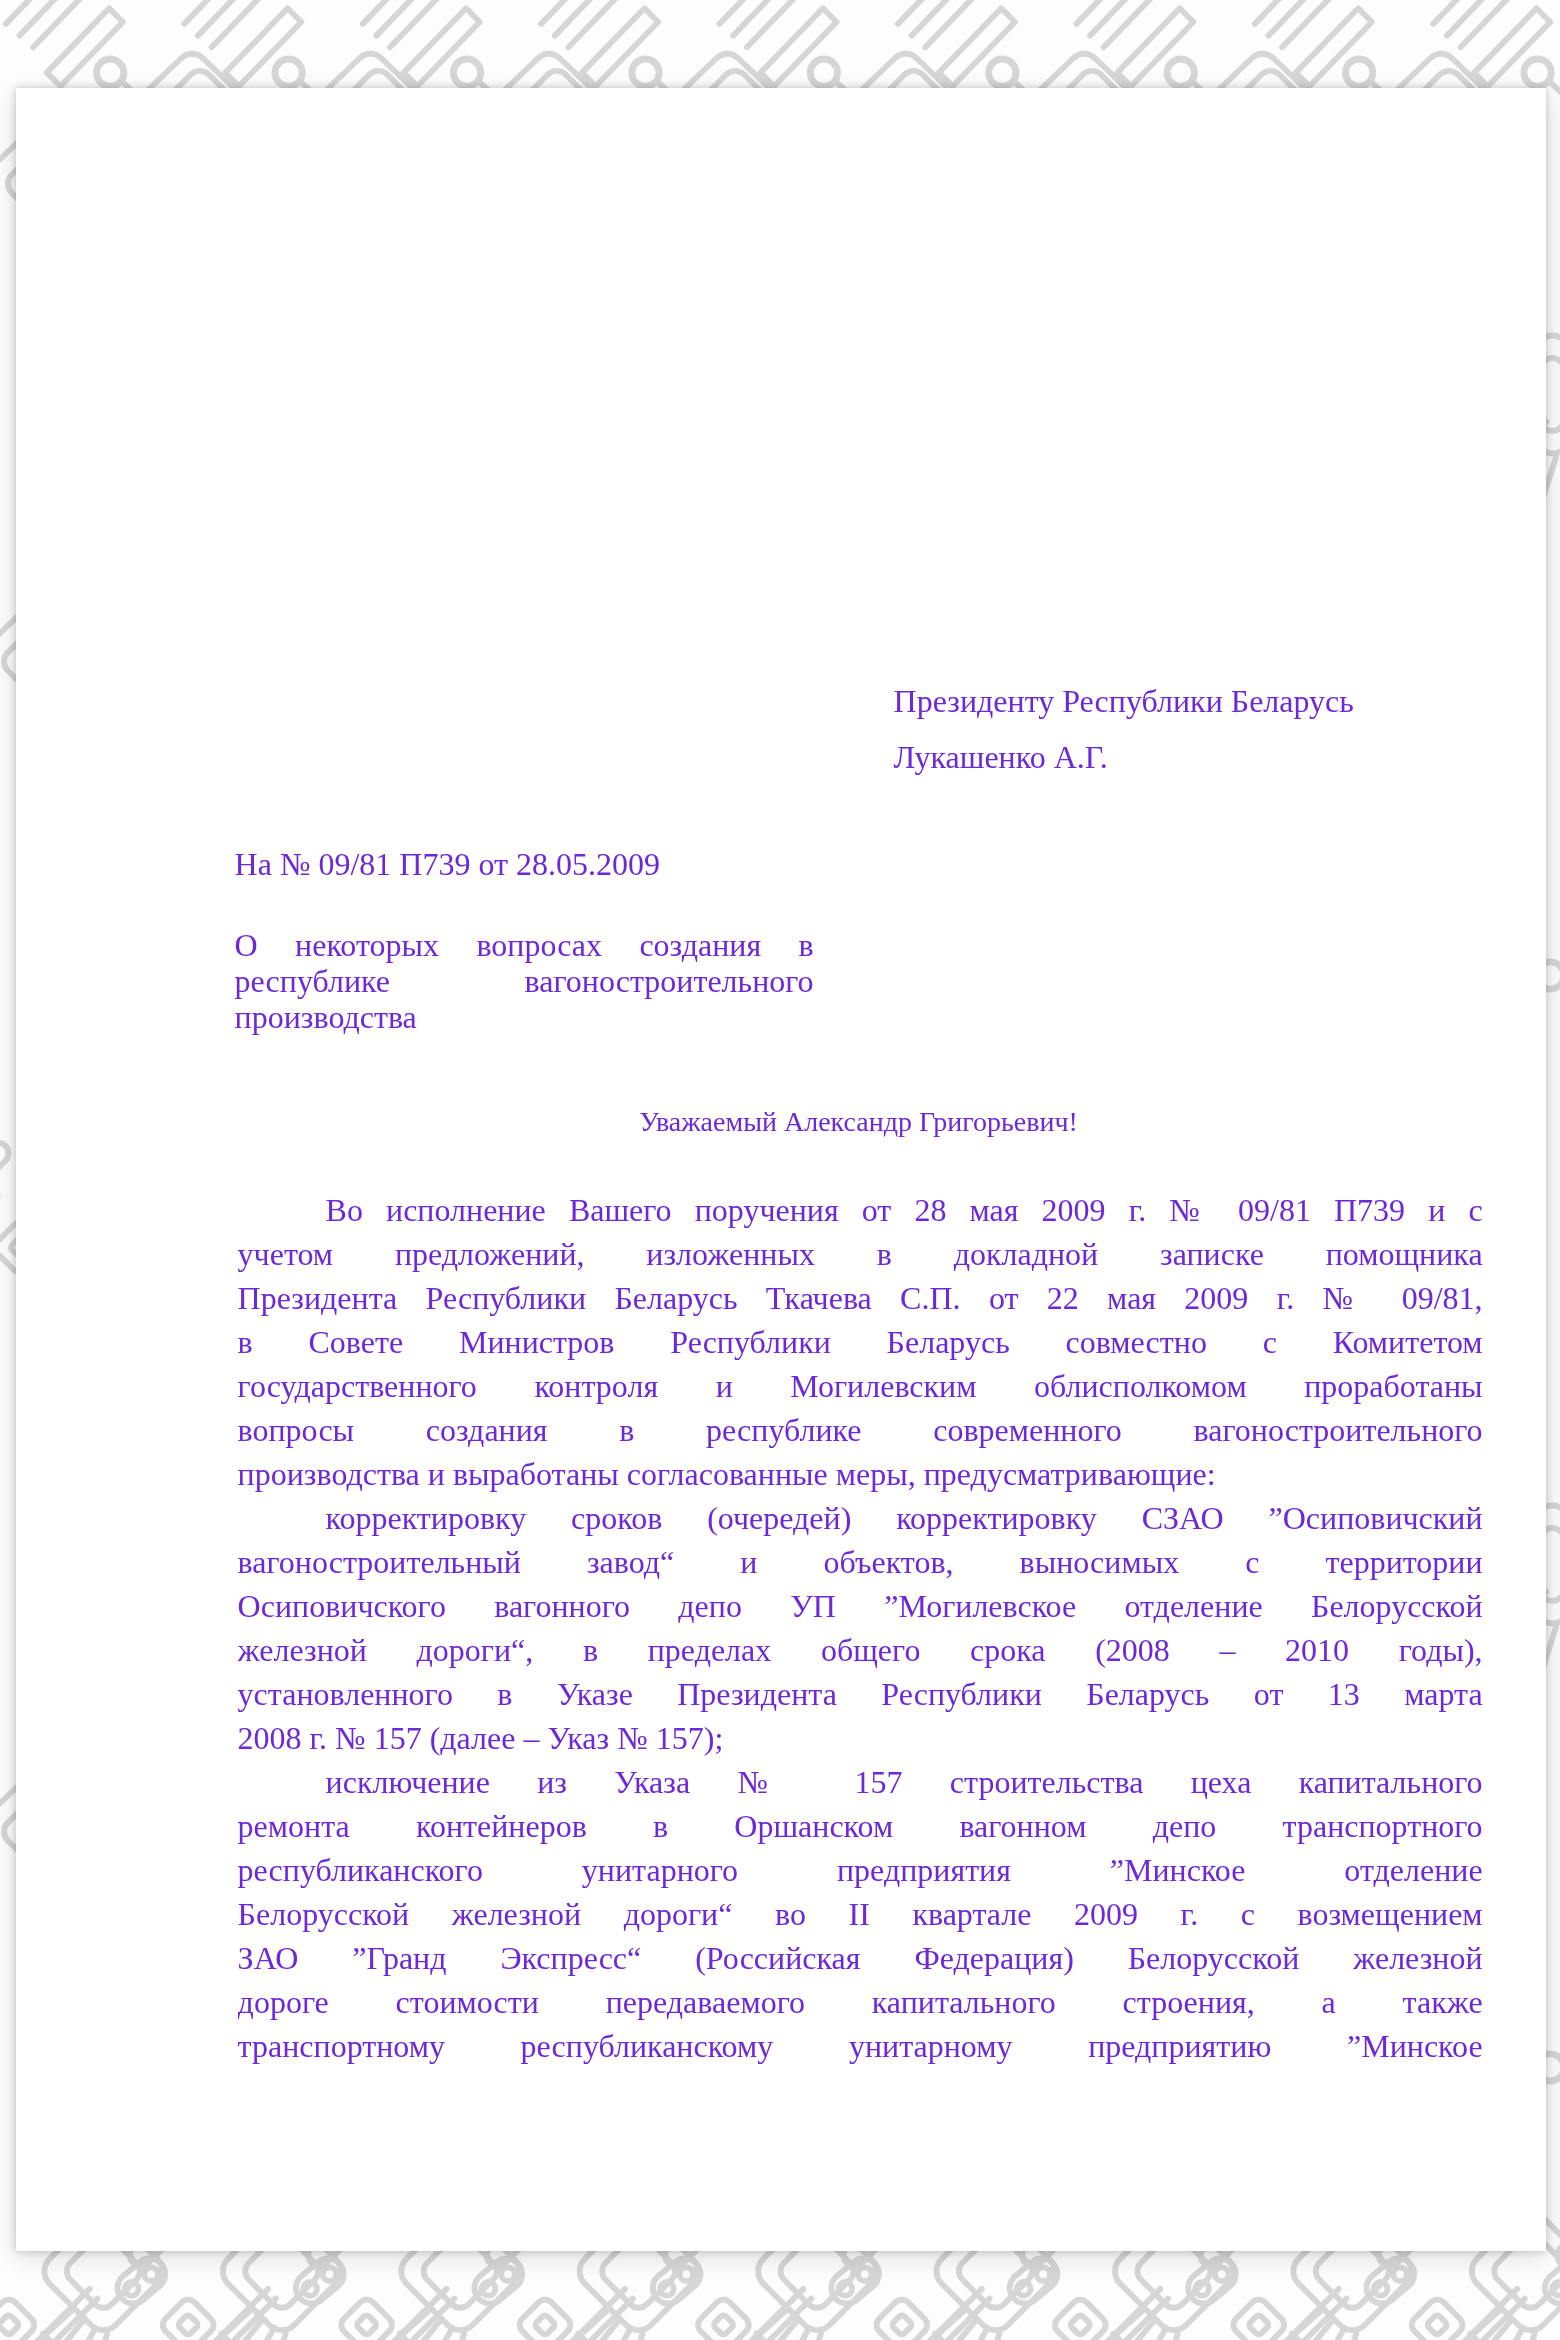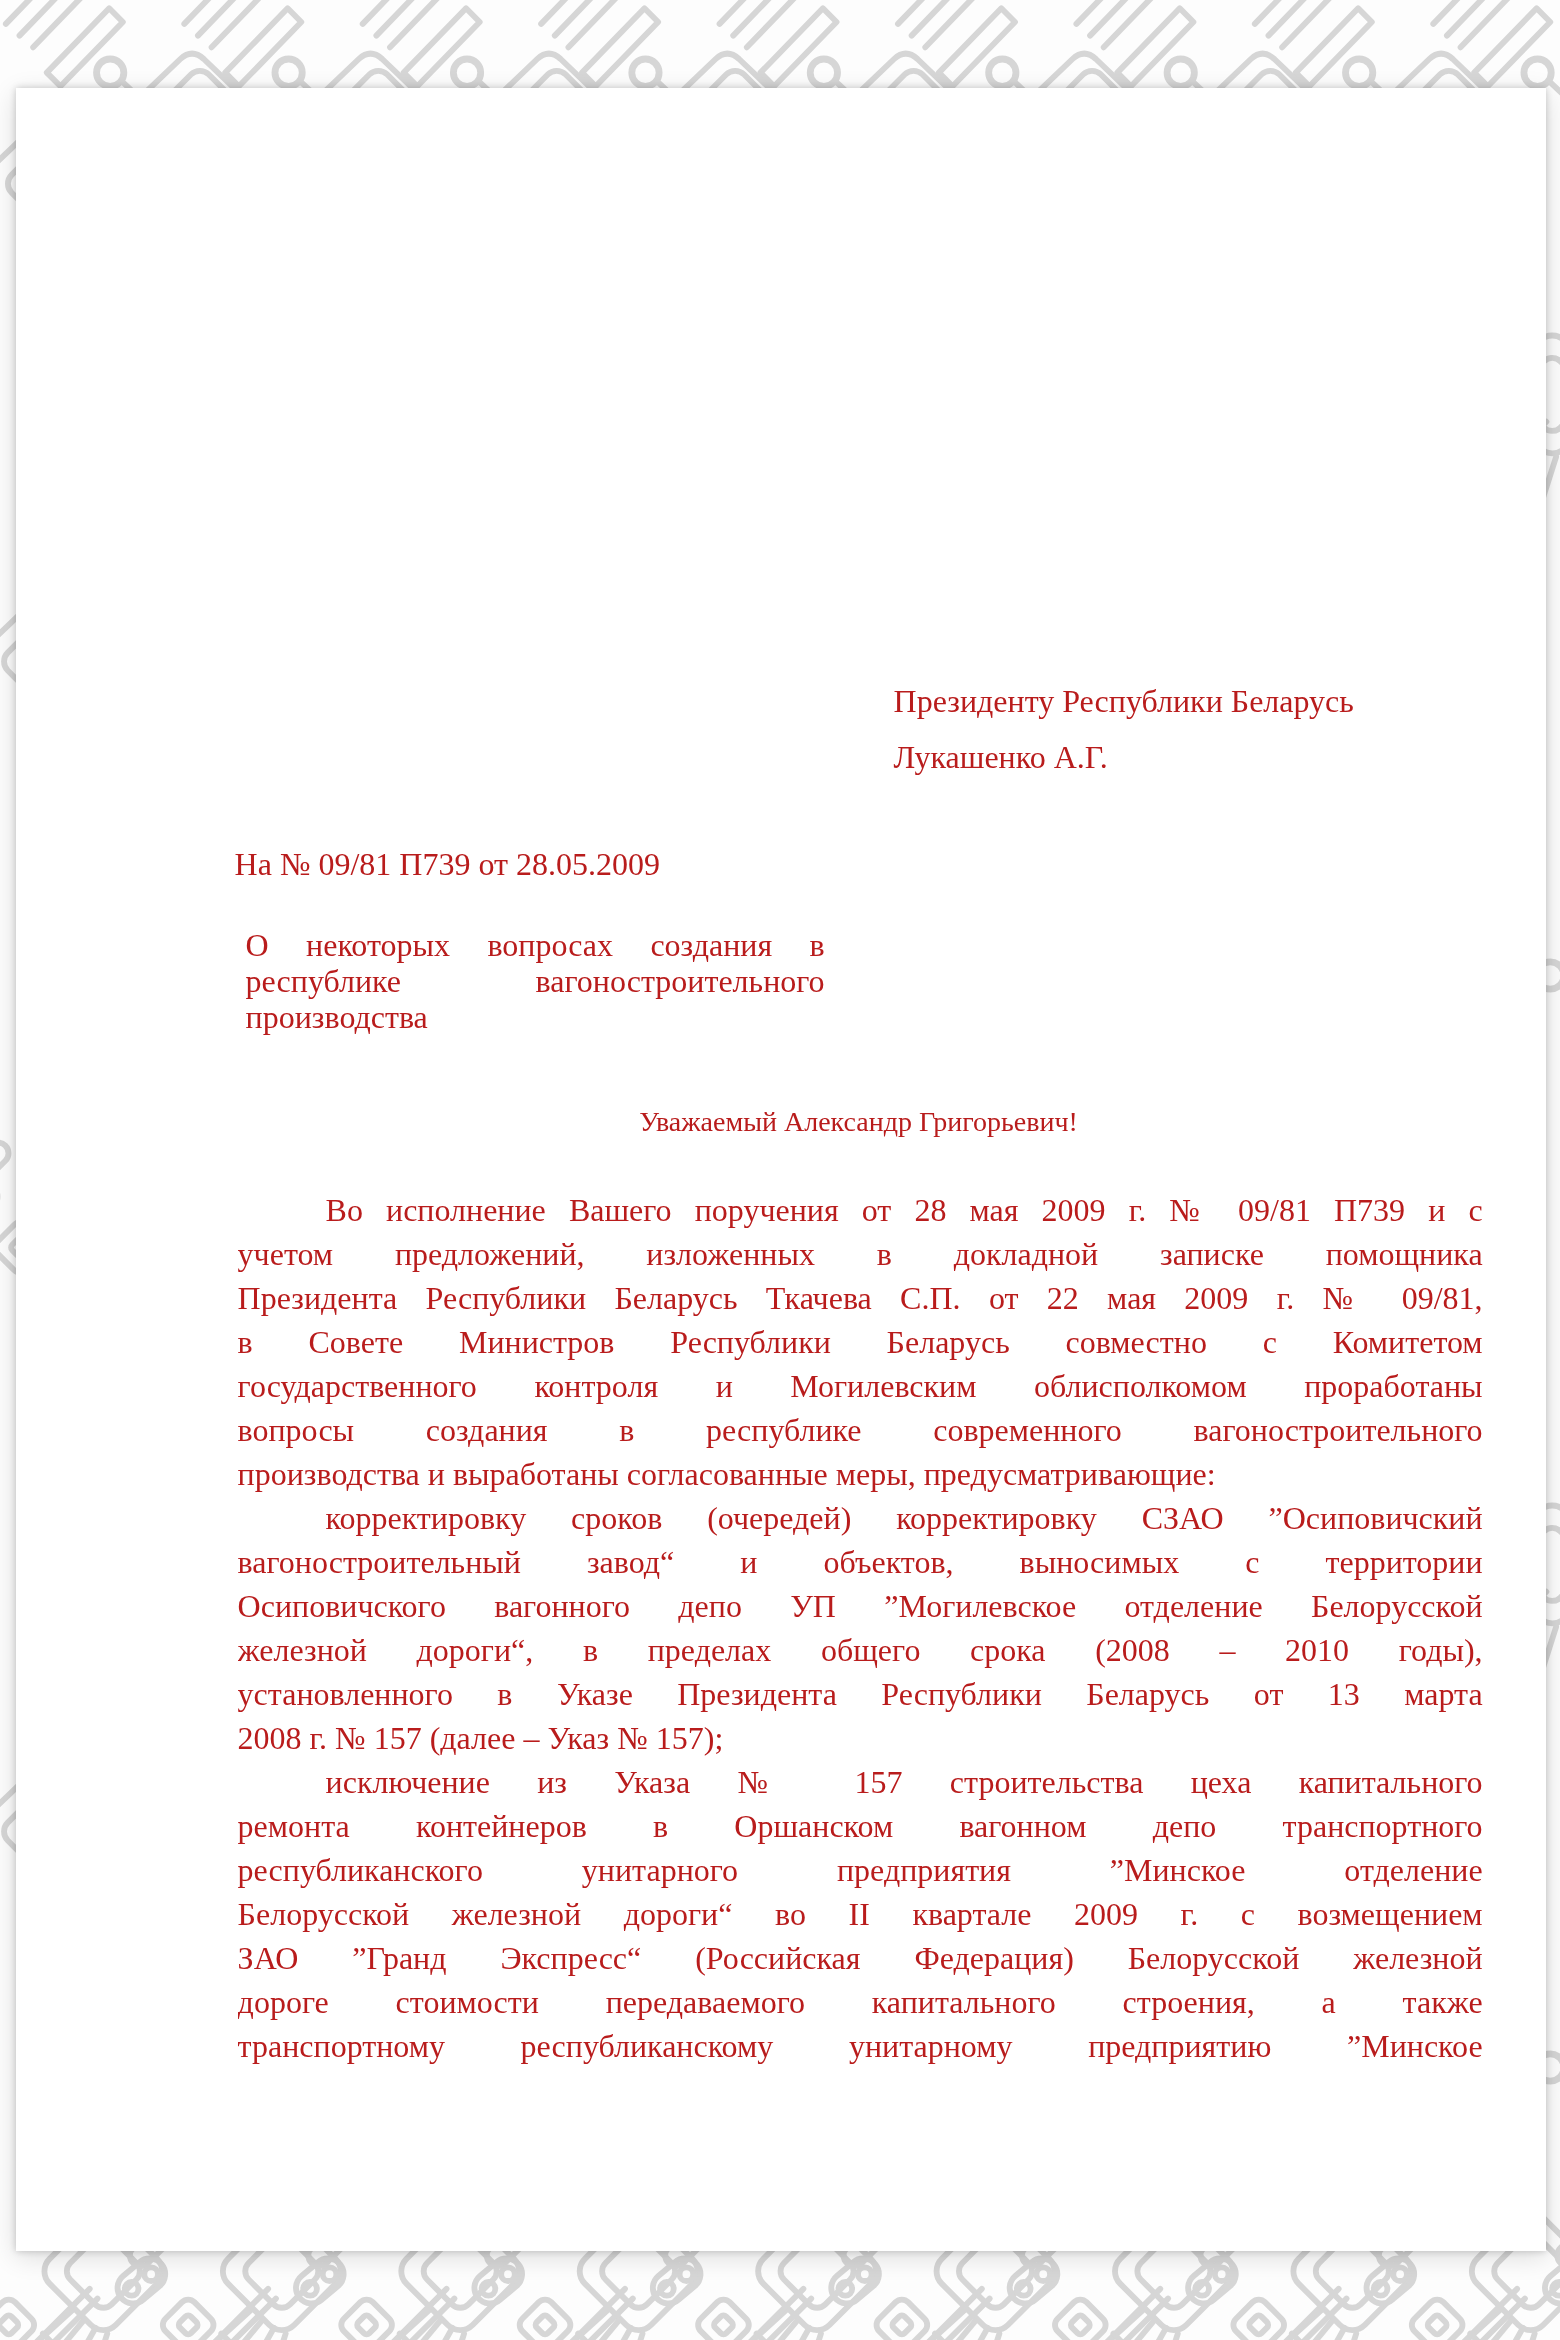--- a/index.html
+++ b/index.html
@@ -1,30 +1,30 @@
 <!DOCTYPE html>
 <html><head>
 <meta charset="utf-8">
 <style>
   html,body{margin:0;padding:0;}
   .canvas{
     position:relative;width:1560px;height:2341px;overflow:hidden;
     background:#fdfdfd;
     font-family:"Liberation Serif","DejaVu Serif",serif;
-    color:#b91c1c;
+    color:#6d28d9;
   }
   .bg{position:absolute;left:0;top:0;}
   .page{
     position:absolute;left:15.6px;top:88px;width:1530px;height:2163px;
     background:#ffffff;
     box-shadow:0 0 6.8px rgba(0,0,0,.20), 0 5.9px 25px rgba(0,0,0,.14);
   }
   .addressee{position:absolute;left:878px;top:585px;font-size:32px;line-height:56px;white-space:nowrap;}
   .ref{position:absolute;left:219px;top:756px;font-size:32px;line-height:41px;white-space:nowrap;text-align:right;}
-  .subject{position:absolute;left:230px;top:839px;width:579px;font-size:32px;}
+  .subject{position:absolute;left:219px;top:839px;width:579px;font-size:32px;}
   .subject .sline{height:36px;line-height:36px;overflow:hidden;text-align:justify;}
   .subject .sline.just{text-align-last:justify;}
   .salutation{position:absolute;left:219px;top:1012px;width:1248px;text-align:center;font-size:28px;line-height:44px;}
   .body{position:absolute;left:222px;top:1100px;width:1245px;font-size:32px;}
   .line{height:44px;line-height:44px;overflow:hidden;text-align:justify;}
   .line.just{text-align-last:justify;}
   .line.indent{padding-left:88px;}
 </style>
 </head>
 <body>

